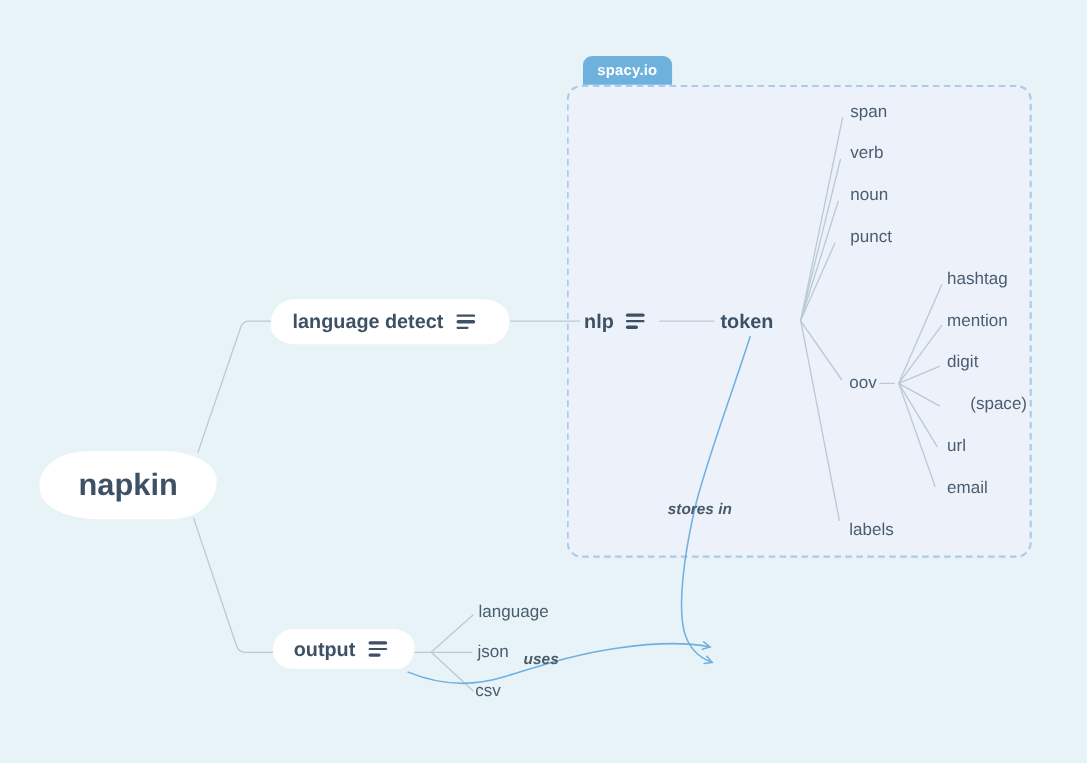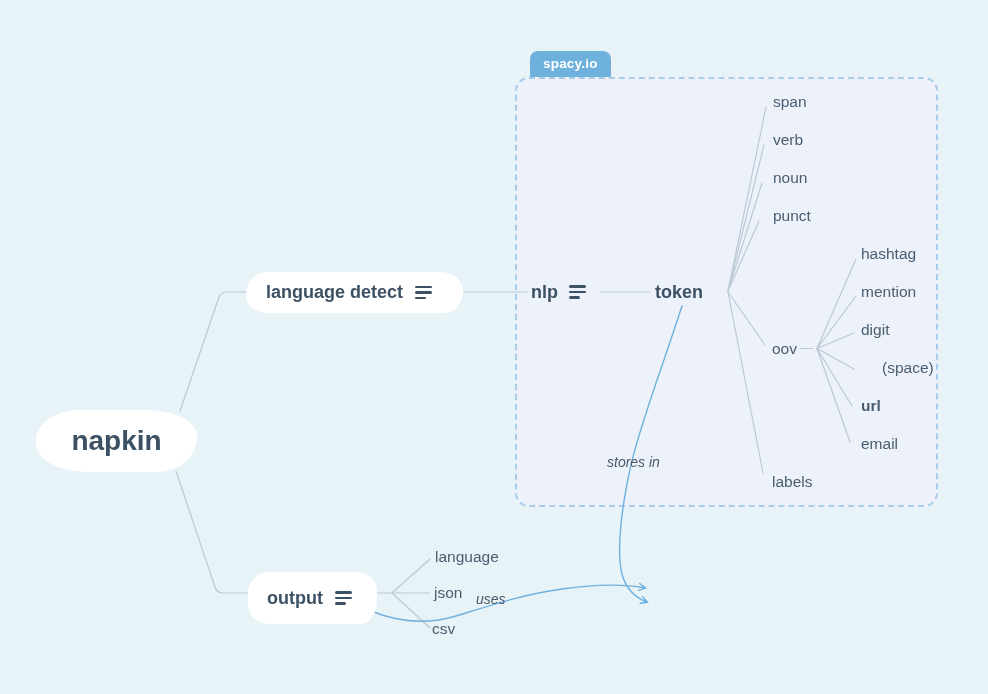--- a/index.html
+++ b/index.html
@@ -18,30 +18,30 @@
   .gray-edge{stroke:#bac9d5;stroke-width:1.2;fill:none;stroke-linecap:round;stroke-linejoin:round;}
   .blue-edge{stroke:#6fb0e0;stroke-width:1.4;fill:none;stroke-linecap:round;}
 
   
   .blob{position:absolute;background:#ffffff;display:flex;align-items:center;z-index:2;
     color:#3d5165;font-weight:bold;}
   .blob-napkin{left:36px;top:410px;width:161px;height:62px;justify-content:center;
     font-size:28px;border-radius:44px 50px 40px 52px / 30px 26px 34px 28px;}
   .blob-ld{left:246px;top:272px;width:217px;height:41px;padding-left:20px;box-sizing:border-box;
     font-size:18px;border-radius:21px 24px 18px 22px / 23px 18px 22px 17px;}
-  .blob-output{left:248px;top:572px;width:129px;height:52px;padding-left:19px;box-sizing:border-box;
+  .blob-output{left:248px;top:572px;width:129px;height:36px;padding-left:19px;box-sizing:border-box;
     font-size:18px;border-radius:20px 23px 17px 21px / 22px 18px 23px 19px;}
   .blob-storage{left:660px;top:571px;width:186px;height:46px;padding-left:15px;box-sizing:border-box;
     font-size:18px;border-radius:22px 25px 19px 23px / 24px 20px 25px 21px;}
 
   
   .inline-node{position:absolute;display:flex;align-items:center;z-index:2;color:#3d5165;
     font-weight:bold;font-size:18px;height:22px;line-height:22px;}
   .leaf{position:absolute;z-index:2;color:#4a5d70;font-size:15.5px;height:22px;line-height:22px;white-space:nowrap;}
-  .edge-label{position:absolute;z-index:2;color:#4a5a6b;font-size:14px;font-style:italic;white-space:nowrap;}
+  .edge-label{position:absolute;z-index:2;color:#4a5a6b;font-size:14px;font-style:italic;white-space:nowrap;font-weight:bold;}
 
   
   .notes-icon{display:inline-flex;flex-direction:column;gap:3px;margin-left:12px;}
   .notes-icon i{display:block;height:2.5px;background:#3d5165;border-radius:2px;}
   .notes-icon i:nth-child(1){width:17px;}
   .notes-icon i:nth-child(2){width:17px;}
   .notes-icon i:nth-child(3){width:11px;}
 </style>
 </head>
 <body>
@@ -120,21 +120,21 @@
   <div class="leaf" style="left:773px;top:91px;">span</div>
   <div class="leaf" style="left:773px;top:129px;">verb</div>
   <div class="leaf" style="left:773px;top:167px;">noun</div>
   <div class="leaf" style="left:773px;top:205px;">punct</div>
 
   <div class="leaf" style="left:772px;top:338px;">oov</div>
   <div class="leaf" style="left:861px;top:243px;">hashtag</div>
   <div class="leaf" style="left:861px;top:281px;">mention</div>
   <div class="leaf" style="left:861px;top:319px;">digit</div>
   <div class="leaf" style="left:882px;top:357px;">(space)</div>
-  <div class="leaf" style="left:861px;top:395px;font-weight:bold;">url</div>
+  <div class="leaf" style="left:861px;top:395px;">url</div>
   <div class="leaf" style="left:861px;top:433px;">email</div>
   <div class="leaf" style="left:772px;top:471px;">labels</div>
 
   <div class="leaf" style="left:435px;top:546px;">language</div>
   <div class="leaf" style="left:434px;top:582px;">json</div>
   <div class="leaf" style="left:432px;top:618px;">csv</div>
 
   <div class="edge-label" style="left:607px;top:454px;">stores in</div>
   <div class="edge-label" style="left:476px;top:591px;">uses</div>
 

